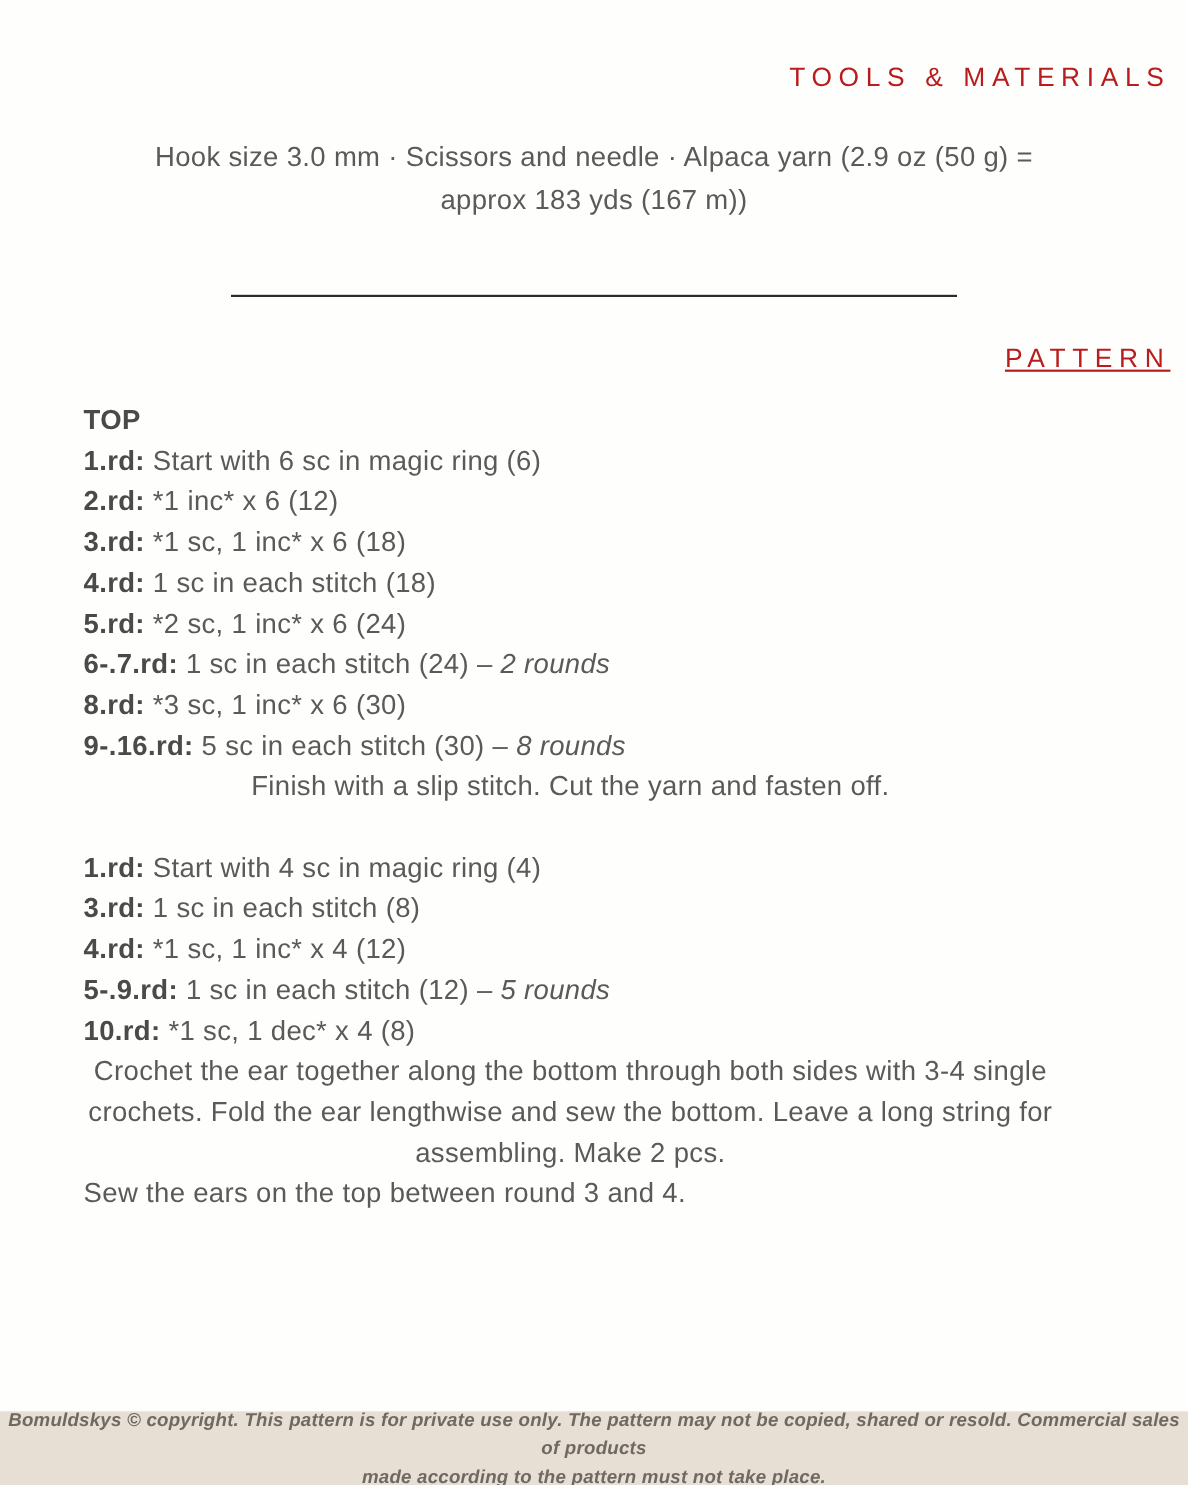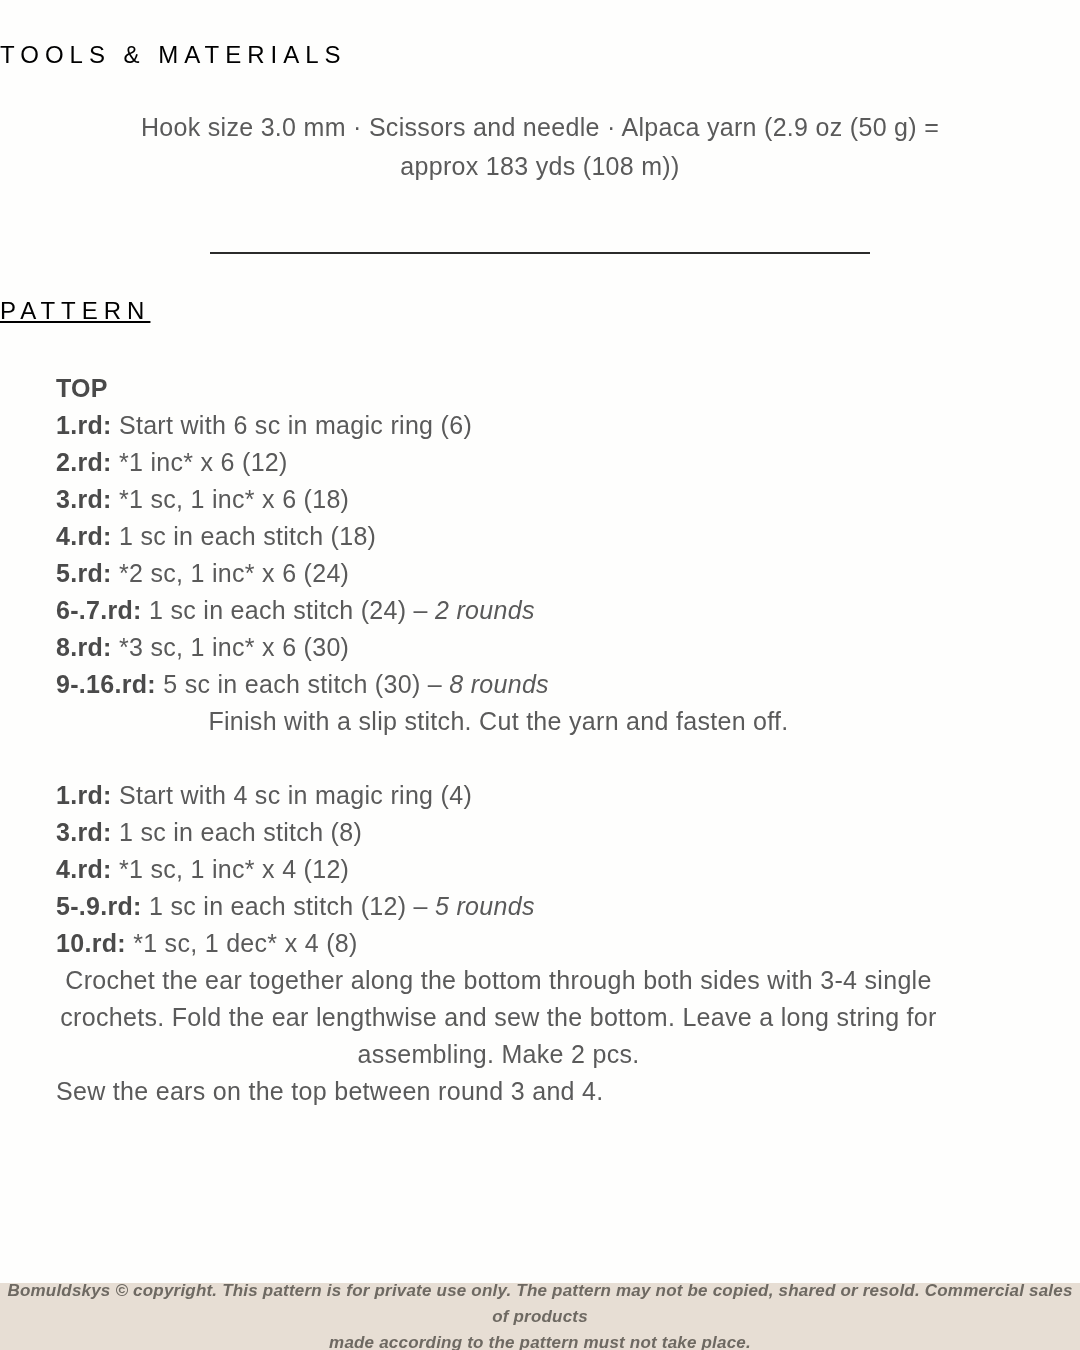--- a/index.html
+++ b/index.html
@@ -12,26 +12,26 @@
     position: relative;
     background: #fefefd;
     font-family: "Liberation Sans", sans-serif;
     color: #5a5a5a;
     overflow: hidden;
   }
   .page {
     padding-top: 42px;
   }
   .caps-heading {
-    margin: 0;
-    text-align: left;
+    margin: 16px;
+    text-align: right;
     font-size: 24px;
     font-weight: 400;
     letter-spacing: 6px;
-    color: #000000;
+    color: #b91c1c;
     line-height: 26px;
   }
   .materials {
     margin: 40px auto 0;
     text-align: center;
     font-size: 25px;
     line-height: 39px;
     color: #5a5a5a;
     letter-spacing: 0.3px;
   }
@@ -39,22 +39,22 @@
     width: 660px;
     border: none;
     border-top: 2px solid #2b2b2b;
     margin: 66px auto 0;
   }
   .pattern-heading {
     margin-top: 44px;
     text-decoration: underline;
   }
   .content {
-    margin-top: 46px;
-    padding-left: 56px;
+    margin-top: 24px;
+    padding-left: 76px;
     padding-right: 80px;
     font-size: 25px;
     line-height: 37px;
     letter-spacing: 0.3px;
   }
   .content p {
     margin: 0;
   }
   .section-title {
     font-weight: 700;
@@ -98,21 +98,21 @@
     letter-spacing: 0.2px;
   }
 </style>
 </head>
 <body>
 
 <div class="page">
 
   <h1 class="caps-heading">TOOLS &amp; MATERIALS</h1>
 
-  <p class="materials"><span>Hook size 3.0 mm · Scissors and needle · Alpaca yarn (2.9 oz (50 g) =</span><br><span>approx 183 yds (108 m))</span></p>
+  <p class="materials"><span>Hook size 3.0 mm · Scissors and needle · Alpaca yarn (2.9 oz (50 g) =</span><br><span>approx 183 yds (167 m))</span></p>
 
   <hr class="divider">
 
   <h2 class="caps-heading pattern-heading">PATTERN</h2>
 
   <div class="content">
 
     <section class="section-top">
       <p class="section-title">TOP</p>
       <p class="round"><b>1.rd:</b> <span>Start with 6 sc in magic ring (6)</span><i></i></p>

